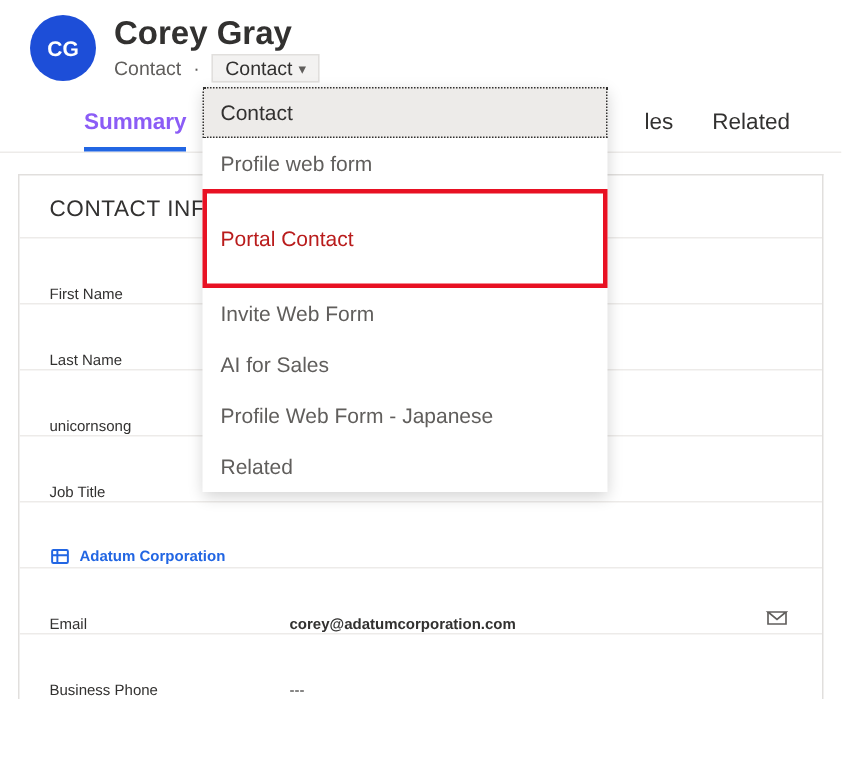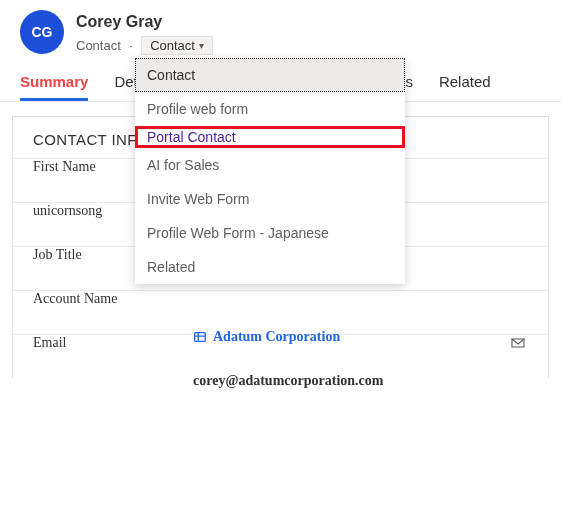--- a/index.html
+++ b/index.html
@@ -27,21 +27,21 @@
     color: #fff;
     display: flex;
     align-items: center;
     justify-content: center;
     font-size: 14px;
     font-weight: 600;
     flex-shrink: 0;
   }
   .title-block { flex: 1; }
   .record-name {
-    font-size: 16px;
+    font-size: 22px;
     font-weight: 600;
     line-height: 24px;
   }
   .subtitle-row {
     display: flex;
     align-items: center;
     gap: 8px;
     margin-top: 2px;
     font-size: 13px;
     color: #605e5c;
@@ -67,41 +67,41 @@
   }
   .tab {
     padding-bottom: 8px;
     color: #323130;
     cursor: pointer;
     white-space: nowrap;
   }
   .tab.active {
     font-weight: 600;
     border-bottom: 3px solid #2266e3;
-    color: #ef4444;
+    color: #8b5cf6;
+    margin-left: 36px;
   }
   .section {
     margin: 14px 12px 0 12px;
     border: 1px solid #e1dfdd;
     border-bottom: none;
   }
   .section-title {
     font-size: 15px;
     letter-spacing: 0.4px;
     color: #323130;
     padding: 14px 20px 10px 20px;
   }
   .field-row {
     display: flex;
-    align-items: flex-start;
+    align-items: flex-end;
     border-top: 1px solid #edebe9;
     padding: 0 20px;
     height: 44px;
-    font-size: 14px;
-    font-family: Liberation Serif, serif;
+    font-size: 10px;
   }
   .field-label {
     width: 160px;
     color: #323130;
     flex-shrink: 0;
   }
   .field-value { flex: 1; color: #323130; margin-top: 38px; }
   .field-value.link {
     color: #2266e3;
     font-weight: 600;
@@ -135,22 +135,22 @@
     cursor: pointer;
   }
   .dd-item.selected {
     background: #edebe9;
     color: #323130;
     outline: 1px dotted #323130;
     outline-offset: -1px;
   }
   .dd-item.highlight {
     border: 3px solid #e81123;
-    color: #4c1d95;
-    padding: 0 9px;
+    color: #b91c1c;
+    padding: 22px 9px;
   }
 </style>
 </head>
 <body>
 
 <div class="header">
   <div class="avatar">CG</div>
   <div class="title-block">
     <div class="record-name">Corey Gray</div>
     <div class="subtitle-row">
@@ -172,52 +172,59 @@
 </div>
 
 <div class="section">
   <div class="section-title">CONTACT INFORMATION</div>
 
   <div class="field-row">
     <div class="field-label">First Name</div>
     <div class="field-value"></div>
   </div>
   <div class="field-row">
+    <div class="field-label">Last Name</div>
+    <div class="field-value"></div>
+  </div>
+  <div class="field-row">
     <div class="field-label">unicornsong</div>
     <div class="field-value"></div>
   </div>
   <div class="field-row">
     <div class="field-label">Job Title</div>
     <div class="field-value"></div>
   </div>
   <div class="field-row">
-    <div class="field-label">Account Name</div>
     <div class="field-value link">
       <span class="lookup-icon">
         <svg viewBox="0 0 16 16" width="14" height="14" fill="none" stroke="#2266e3" stroke-width="1.5">
           <rect x="2" y="3" width="12" height="10" rx="1"></rect>
           <path d="M6 3v10M2 7h12"></path>
         </svg>
       </span>
       <span>Adatum Corporation</span>
     </div>
   </div>
   <div class="field-row">
     <div class="field-label">Email</div>
     <div class="field-value" style="font-weight:600">corey@adatumcorporation.com</div>
     <span class="row-action">
       <svg viewBox="0 0 16 16" width="16" height="16" fill="none" stroke="#605e5c" stroke-width="1.1">
         <path d="M2 4l12 0-6 5z"></path>
           <path d="M2 4v8h12V4"></path>
       </svg>
     </span>
   </div>
+  <div class="field-row">
+    <div class="field-label">Business Phone</div>
+    <div class="field-value">---</div>
+  </div>
 </div>
 
 <div class="dropdown">
   <div class="dd-item selected">Contact</div>
   <div class="dd-item">Profile web form</div>
   <div class="dd-item highlight">Portal Contact</div>
+  <div class="dd-item">Invite Web Form</div>
   <div class="dd-item">AI for Sales</div>
-  <div class="dd-item">Invite Web Form</div>
   <div class="dd-item">Profile Web Form - Japanese</div>
   <div class="dd-item">Related</div>
 </div>
 
 </body></html>

